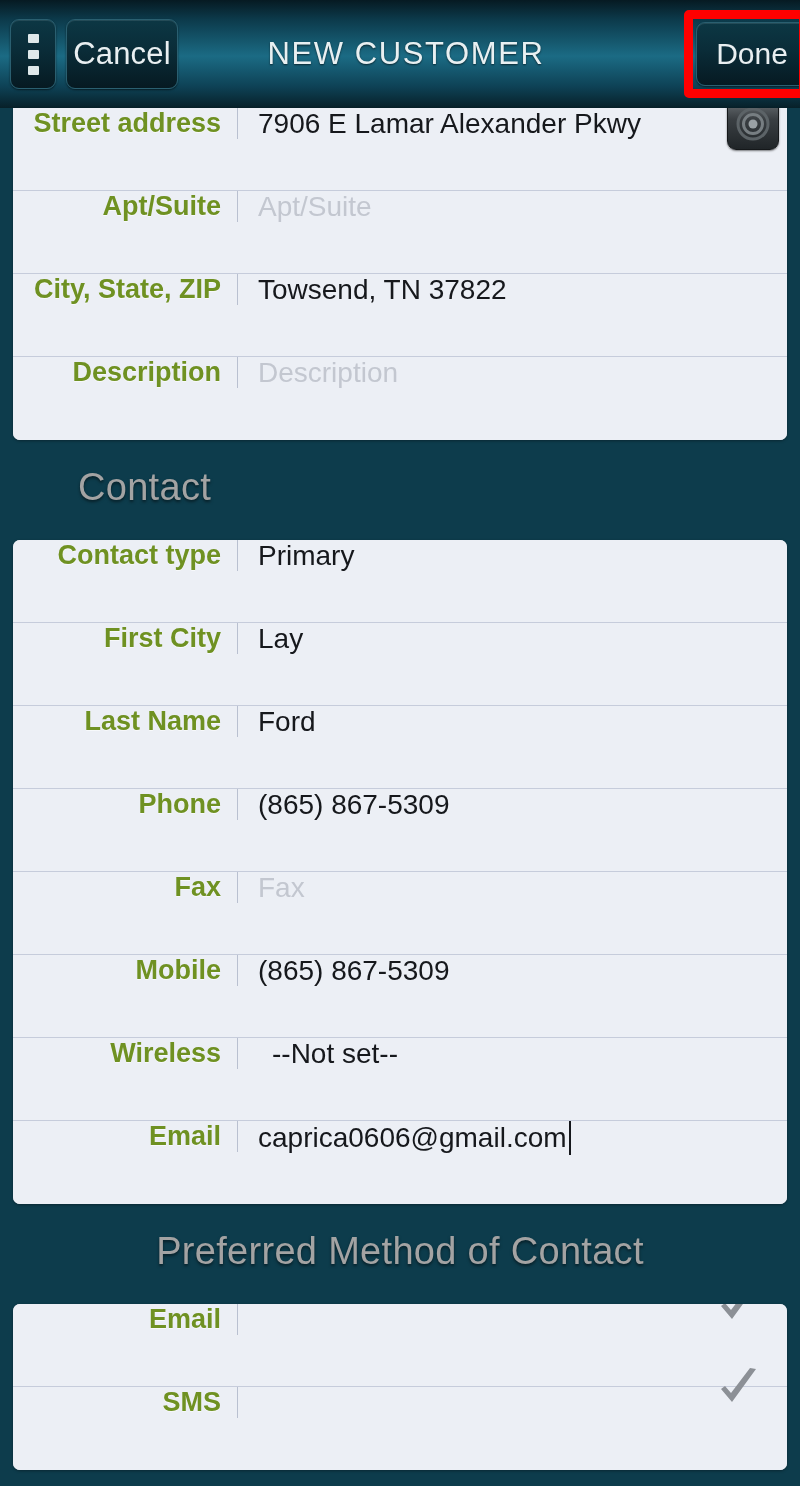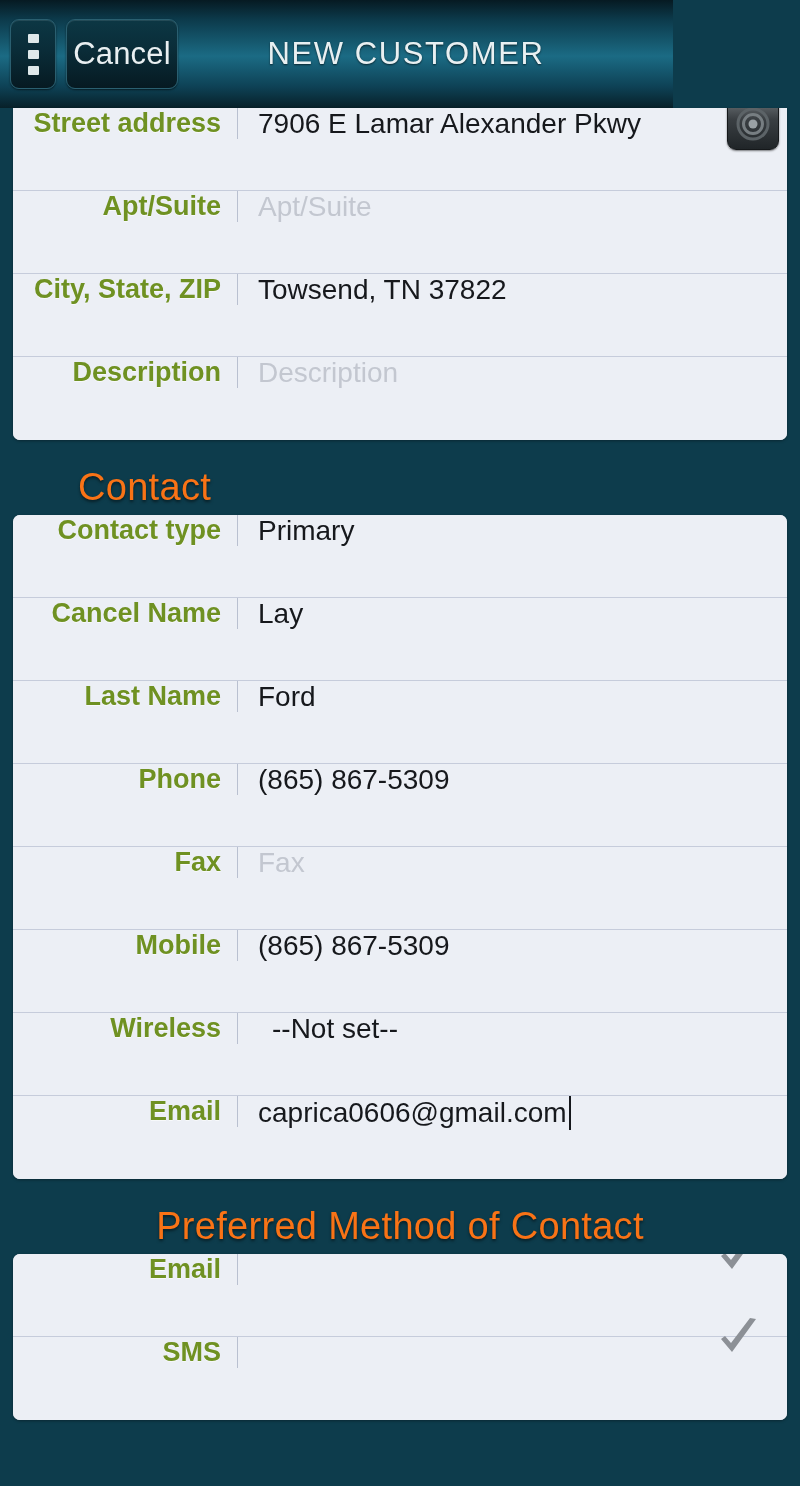--- a/index.html
+++ b/index.html
@@ -21,21 +21,21 @@
     position: relative;
     width: 800px;
     height: 1486px;
     background: #0d3c4c;
   }
 
   
   .topbar {
     position: relative;
     height: 108px;
-    width: 673px;
+    width: 800px;
     background: linear-gradient(to bottom,
                 #061a22 0%,
                 #0c3a4b 18%,
                 #1b6b84 52%,
                 #0e4256 80%,
                 #072029 100%);
     display: flex;
     align-items: center;
     overflow: hidden;
   }
@@ -202,23 +202,23 @@
     position: absolute;
     right: 26px;
     top: 50%;
     transform: translateY(-50%);
     width: 46px;
     height: 46px;
   }
 
   
   .section-title {
-    color: #f97316;
+    color: #a3a3a3;
     font-size: 38px;
-    padding: 26px 0 6px 78px;
+    padding: 26px 0 31px 78px;
     text-shadow: 0 2px 3px rgba(0,0,0,0.5);
     letter-spacing: 0.3px;
     border-radius: 23px;
   }
   .section-title.center { padding-left: 0; text-align: center; }
 </style>
 </head>
 <body>
 
 <div class="screen">
@@ -279,21 +279,21 @@
     <div class="section-title">Contact</div>
 
     <div class="card" id="contact-card">
         <div class="row">
           <div class="row-label">Contact type</div>
           <div class="row-value">
             <span>Primary</span>
           </div>
         </div>
         <div class="row">
-          <div class="row-label">Cancel Name</div>
+          <div class="row-label">First City</div>
           <div class="row-value">
             <span>Lay</span>
           </div>
         </div>
         <div class="row">
           <div class="row-label">Last Name</div>
           <div class="row-value">
             <span>Ford</span>
           </div>
         </div>

